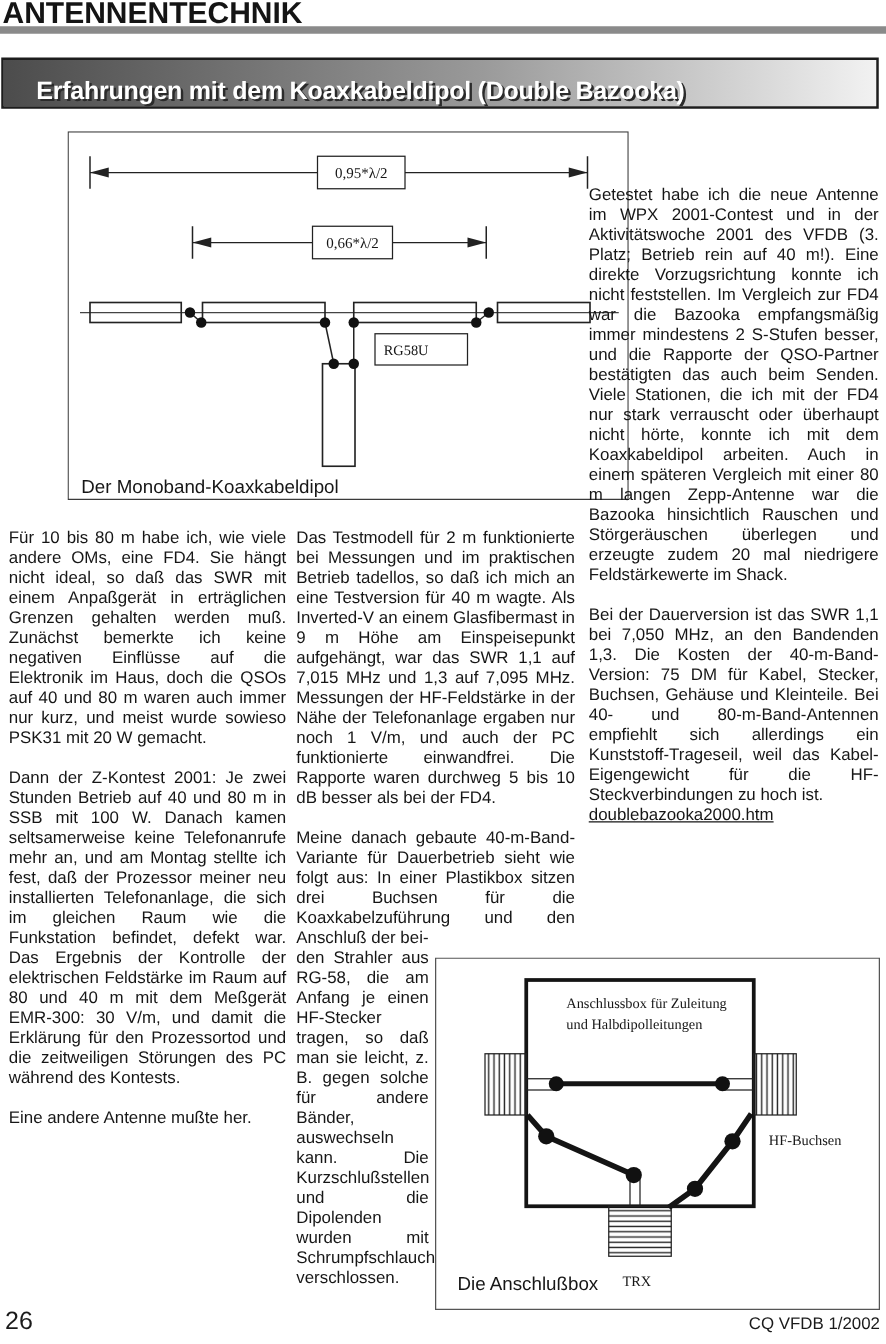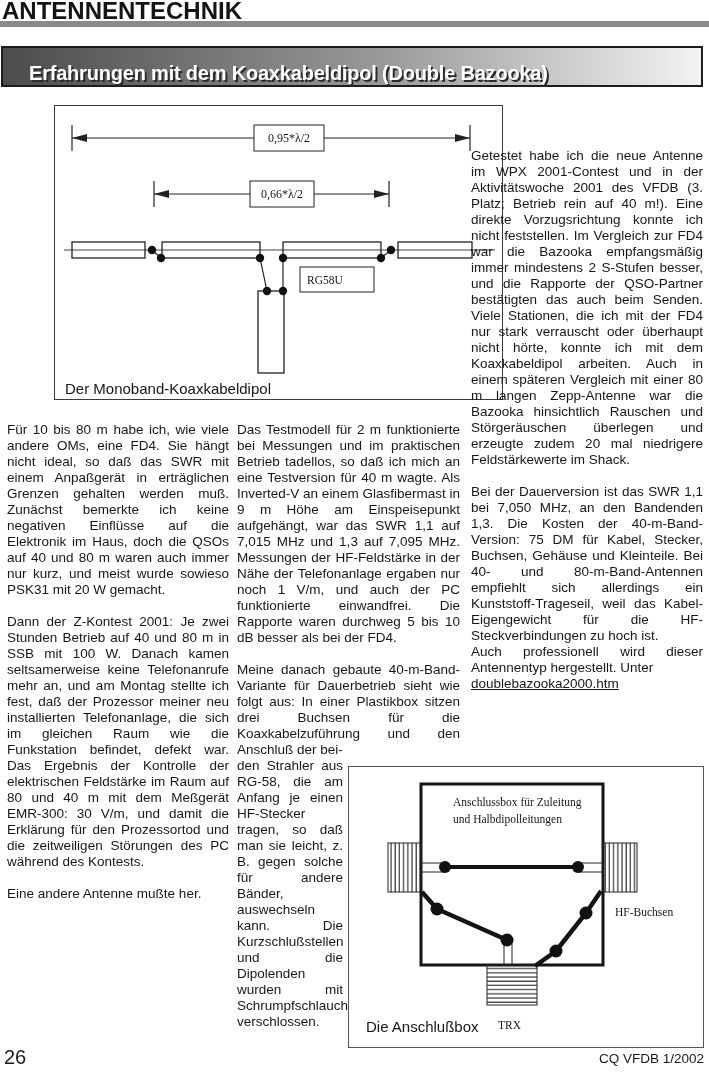--- a/index.html
+++ b/index.html
@@ -89,21 +89,20 @@
         <rect x="246" y="162" width="74" height="25" fill="#ffffff" stroke="#222"></rect>
         <text x="253" y="179" class="sf">RG58U</text>
       </g>
       <text x="11" y="289" class="figcap">Der Monoband-Koaxkabeldipol</text>
     </svg>
   </div>
 
   <div class="col col-right">
     <p>Getestet habe ich die neue Antenne im WPX 2001-Contest und in der Aktivitätswoche 2001 des VFDB (3. Platz; Betrieb rein auf 40 m!). Eine direkte Vorzugsrichtung konnte ich nicht feststellen. Im Vergleich zur FD4 war die Bazooka empfangsmäßig immer mindestens 2 S-Stufen besser, und die Rapporte der QSO-Partner bestätigten das auch beim Senden. Viele Stationen, die ich mit der FD4 nur stark verrauscht oder überhaupt nicht hörte, konnte ich mit dem Koaxkabeldipol arbeiten. Auch in einem späteren Vergleich mit einer 80 m langen Zepp-Antenne war die Bazooka hinsichtlich Rauschen und Störgeräuschen überlegen und erzeugte zudem 20 mal niedrigere Feldstärkewerte im Shack.</p>
     <p class="tight">Bei der Dauerversion ist das SWR 1,1 bei 7,050 MHz, an den Bandenden 1,3. Die Kosten der 40-m-Band-Version: 75 DM für Kabel, Stecker, Buchsen, Gehäuse und Kleinteile. Bei 40- und 80-m-Band-Antennen empfiehlt sich allerdings ein Kunststoff-Trageseil, weil das Kabel-Eigengewicht für die HF-Steckverbindungen zu hoch ist.</p>
-    <p class="tight">Auch professionell wird dieser Antennentyp hergestellt. Unter</p>
     <span class="urlline">doublebazooka2000.htm</span>
   </div>
 
   <div class="col col-left">
     <p>Für 10 bis 80 m habe ich, wie viele andere OMs, eine FD4. Sie hängt nicht ideal, so daß das SWR mit einem Anpaßgerät in erträglichen Grenzen gehalten werden muß. Zunächst bemerkte ich keine negativen Einflüsse auf die Elektronik im Haus, doch die QSOs auf 40 und 80 m waren auch immer nur kurz, und meist wurde sowieso PSK31 mit 20 W gemacht.</p>
     <p>Dann der Z-Kontest 2001: Je zwei Stunden Betrieb auf 40 und 80 m in SSB mit 100 W. Danach kamen seltsamerweise keine Telefonanrufe mehr an, und am Montag stellte ich fest, daß der Prozessor meiner neu installierten Telefonanlage, die sich im gleichen Raum wie die Funkstation befindet, defekt war. Das Ergebnis der Kontrolle der elektrischen Feldstärke im Raum auf 80 und 40 m mit dem Meßgerät EMR-300: 30 V/m, und damit die Erklärung für den Prozessortod und die zeitweiligen Störungen des PC während des Kontests.</p>
     <p>Eine andere Antenne mußte her.</p>
   </div>
 
   <div class="col col-mid">

